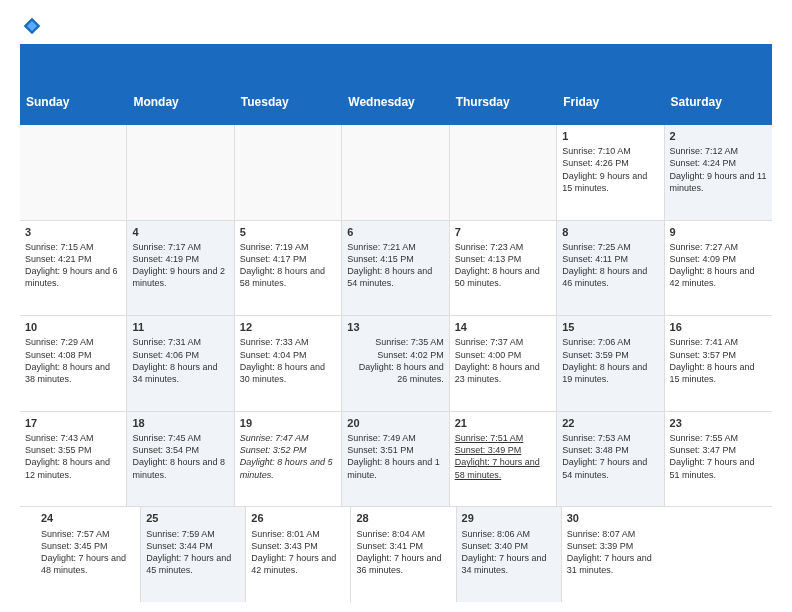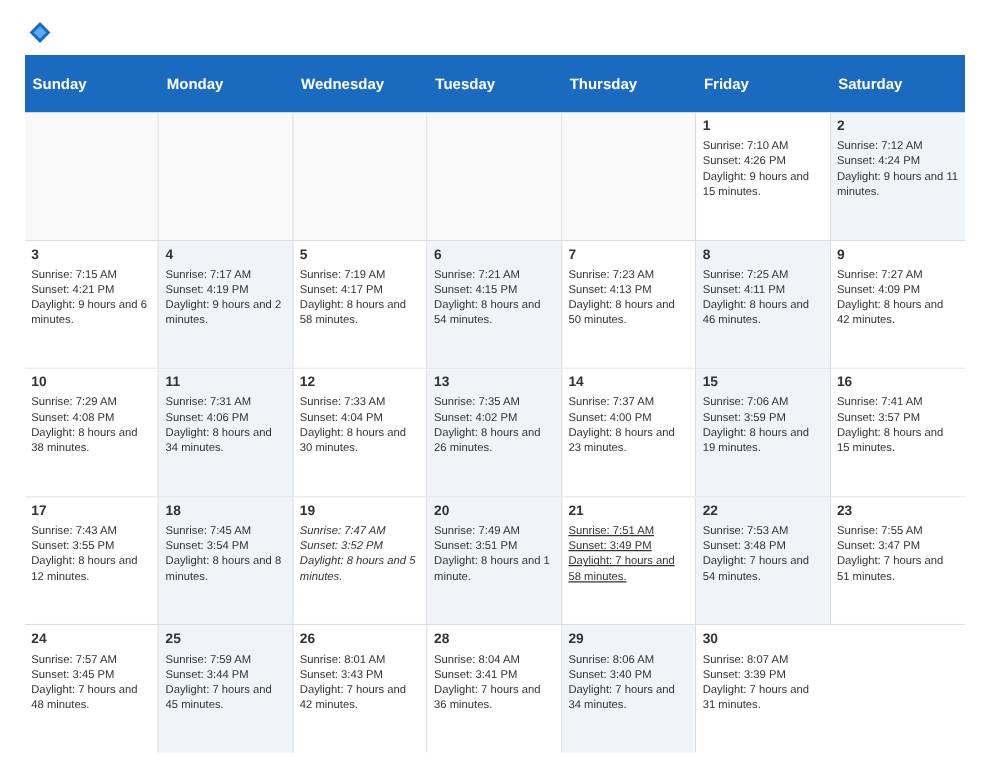--- a/index.html
+++ b/index.html
@@ -69,34 +69,36 @@
       display: grid;
       grid-template-columns: repeat(7, 1fr);
       background: #1a6bbf;
     }
     .cal-header-cell {
       color: #fff;
       font-weight: bold;
       font-size: 12px;
       padding: 16px 6px;
       text-align: left;
+      margin-top: 35px;
     }
     .cal-body {
       display: flex;
       flex-direction: column;
       flex: 1;
     }
     .cal-row {
       display: grid;
       grid-template-columns: repeat(7, 1fr);
       flex: 1;
       border-bottom: 1px solid #ddd;
     }
     .cal-row:last-child {
       border-bottom: none;
+      margin-left: 16px;
     }
     .cal-cell {
       border-right: 1px solid #ddd;
       padding: 4px 5px;
       font-size: 9.5px;
       color: #333;
       line-height: 1.3;
       background: #fff;
     }
     .cal-cell:last-child {
@@ -137,22 +139,22 @@
     <div class="title-section">
       <div class="month-title"></div>
       <div class="location"></div>
     </div>
   </div>
 
   <div class="calendar">
     <div class="cal-header">
     <div class="cal-header-cell">Sunday</div>
         <div class="cal-header-cell">Monday</div>
+        <div class="cal-header-cell">Tuesday</div>
         <div class="cal-header-cell">Wednesday</div>
-        <div class="cal-header-cell">Tuesday</div>
         <div class="cal-header-cell">Thursday</div>
         <div class="cal-header-cell">Friday</div>
         <div class="cal-header-cell">Saturday</div>
       </div>
     <div class="cal-body">
     <div class="cal-row">
           <div class="cal-cell empty"></div>
           <div class="cal-cell empty"></div>
           <div class="cal-cell empty"></div>
           <div class="cal-cell empty"></div>
@@ -228,21 +230,21 @@
 Daylight: 8 hours and 34 minutes.</div>
           </div>
           <div class="cal-cell">
             <div class="day-num">12</div>
             <div class="cal-cell-info" style="white-space: pre-line;">Sunrise: 7:33 AM
 Sunset: 4:04 PM
 Daylight: 8 hours and 30 minutes.</div>
           </div>
           <div class="cal-cell shade">
             <div class="day-num">13</div>
-            <div class="cal-cell-info" style="white-space: pre-line;">Sunrise: 7:35 AM
+            <div class="cal-cell-info" style="white-space: pre-line; text-align: right;">Sunrise: 7:35 AM
 Sunset: 4:02 PM
 Daylight: 8 hours and 26 minutes.</div>
           </div>
           <div class="cal-cell">
             <div class="day-num">14</div>
             <div class="cal-cell-info" style="white-space: pre-line;">Sunrise: 7:37 AM
 Sunset: 4:00 PM
 Daylight: 8 hours and 23 minutes.</div>
           </div>
           <div class="cal-cell shade">

